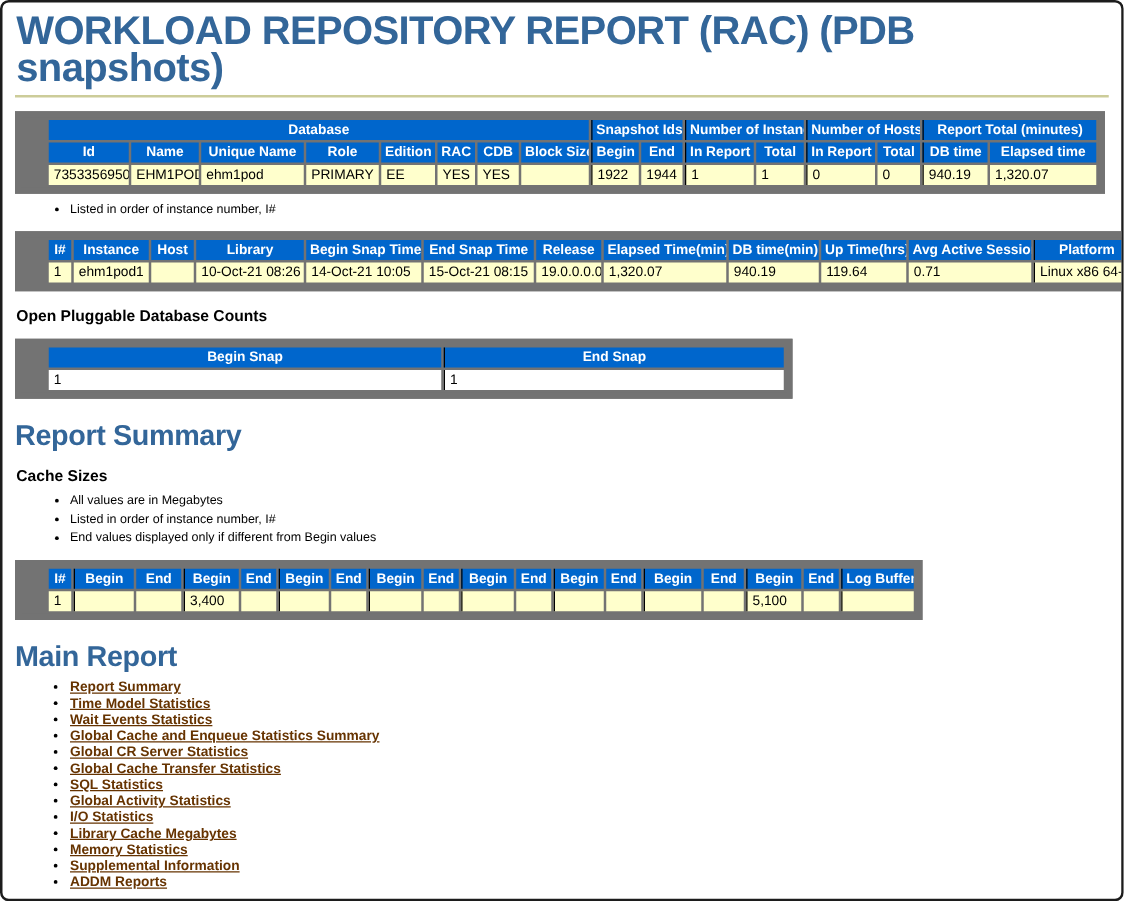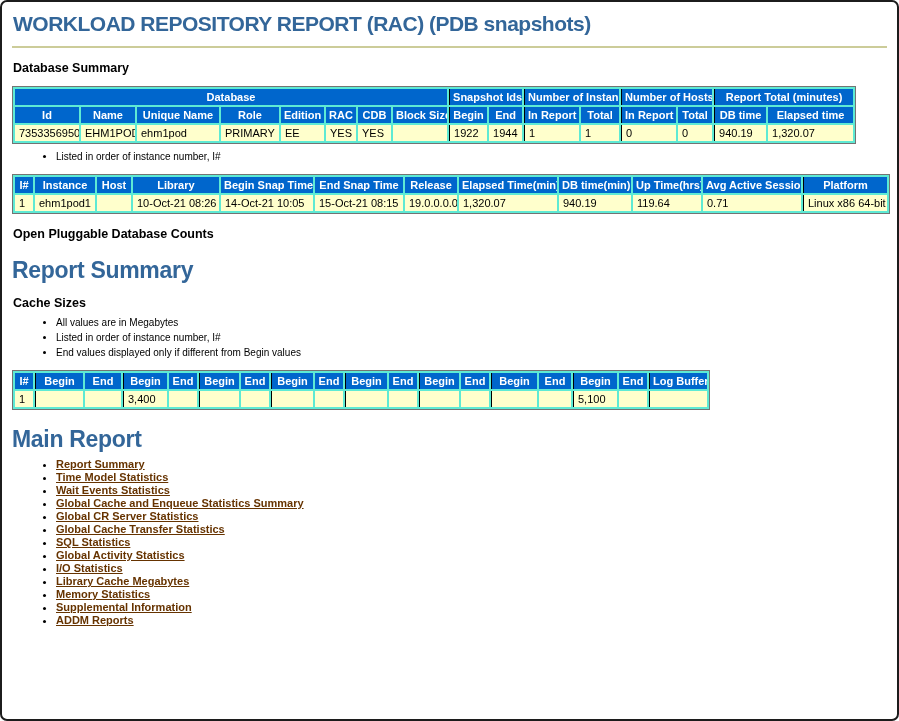--- a/index.html
+++ b/index.html
@@ -1,46 +1,45 @@
 <!DOCTYPE html>
 <html><head>
 <meta charset="utf-8">
 <style>
   html,body{margin:0;padding:0;background:#fff;}
   .frame{width:899px;height:721px;box-sizing:border-box;border:2px solid #1c1c1c;border-radius:7px;
          padding:5px 10px 0 10px;overflow:hidden;background:#fff;
          font-family:"Liberation Sans",sans-serif;color:#000;}
-  h1.title{font-size:21px;line-height:30px;color:#336699;font-weight:bold;margin:0;
+  h1.title{font-size:32px;line-height:30px;color:#336699;font-weight:bold;margin:0;
            padding:2px 0 7px 1px;border-bottom:2px solid #cccc99;letter-spacing:-0.5px;}
   h2.section{font-size:23px;line-height:26px;color:#336699;font-weight:bold;margin:16px 0 0 0;letter-spacing:-0.3px;}
   h3.sub{font-size:12.5px;line-height:14px;color:#000;font-weight:bold;margin:13px 0 0 1px;}
   ul.notes{list-style:disc;margin:6px 0 0 44px;padding:0;font-size:10px;}
   ul.notes li{margin:2px 0;line-height:13px;}
-  table.awr{border-collapse:separate;border-spacing:2px;border:1px solid #737373;background:#5eead4;
-            margin-top:11px;table-layout:fixed;}
+  table.awr{border-collapse:separate;border-spacing:2px;border:5px solid #737373;background:#737373;
+            margin-top:11px;table-layout:fixed;padding-left:20px;}
   table.awr th{background:#0066cc;color:#fff;font-size:11px;font-weight:bold;padding:1px 3px;
                text-align:center;white-space:nowrap;overflow:hidden;height:14px;}
   table.awr td{background:#ffffcc;color:#000;font-size:11px;padding:1px 4px;white-space:nowrap;
                overflow:hidden;height:14px;text-align:left;}
   table.awr td.white{background:#fff;}
   table.awr th.blank{background:transparent;}
   .num{text-align:right;}
   .gs{border-left:1px solid #000;}
   ul.links{list-style:disc;margin:6px 0 0 44px;padding:0;font-size:11px;}
   ul.links li{margin:0;line-height:13px;}
   a.rlink{color:#663300;font-weight:bold;text-decoration:underline;cursor:pointer;}
 </style>
 </head>
 <body>
 
 <div class="frame">
 
   <h1 class="title">WORKLOAD REPOSITORY REPORT (RAC) (PDB snapshots)</h1>
 
-  <h3 class="sub">Database Summary</h3>
   <table class="awr" style="width:838px;">
     <colgroup>
       <col style="width:64px">
         <col style="width:54px">
         <col style="width:82px">
         <col style="width:58px">
       <col style="width:43px">
         <col style="width:30px">
         <col style="width:33px">
         <col style="width:54px">
@@ -144,20 +143,36 @@
       <td class="num">1,320.07</td>
       <td class="num">940.19</td>
       <td class="num">119.64</td>
       <td class="num">0.71</td>
       <td class="gs">Linux x86 64-bit</td>
     </tr>
   </tbody>
     </table>
 
   <h3 class="sub">Open Pluggable Database Counts</h3>
+  <table class="awr" style="width:594px;">
+    <colgroup>
+        <col style="width:314px">
+        <col style="width:272px">
+      </colgroup>
+    <tbody>
+        <tr>
+      <th>Begin Snap</th>
+      <th class="gs">End Snap</th>
+    </tr>
+    <tr>
+      <td class="white num">1</td>
+      <td class="white num gs">1</td>
+    </tr>
+  </tbody>
+    </table>
 
   <h2 class="section">Report Summary</h2>
   <h3 class="sub">Cache Sizes</h3>
   <ul class="notes">
     <li>All values are in Megabytes</li>
     <li>Listed in order of instance number, I#</li>
     <li>End values displayed only if different from Begin values</li>
   </ul>
   <table class="awr" style="width:662px;">
     <colgroup>

